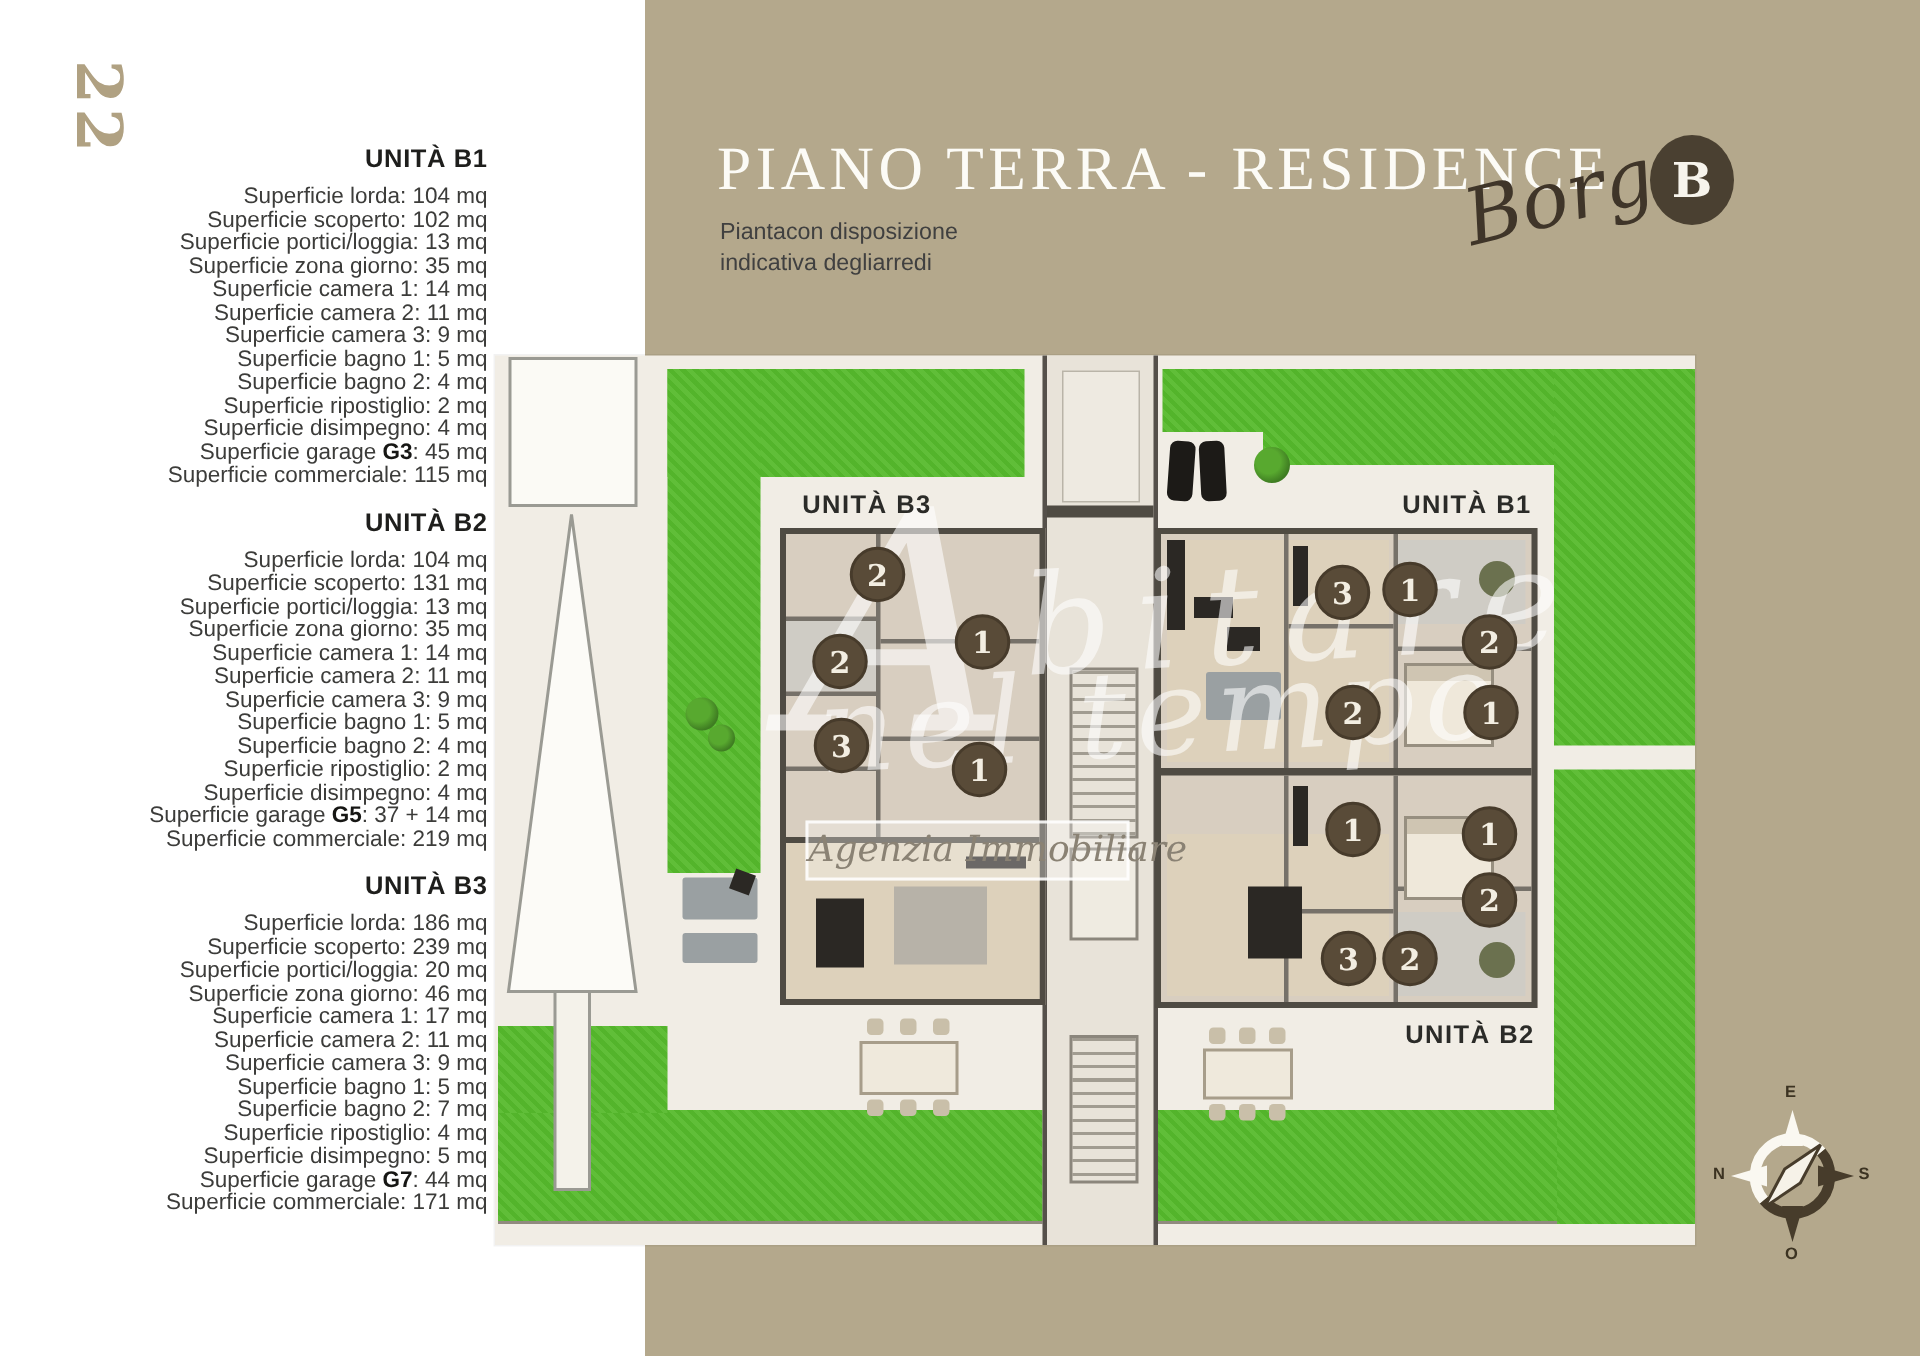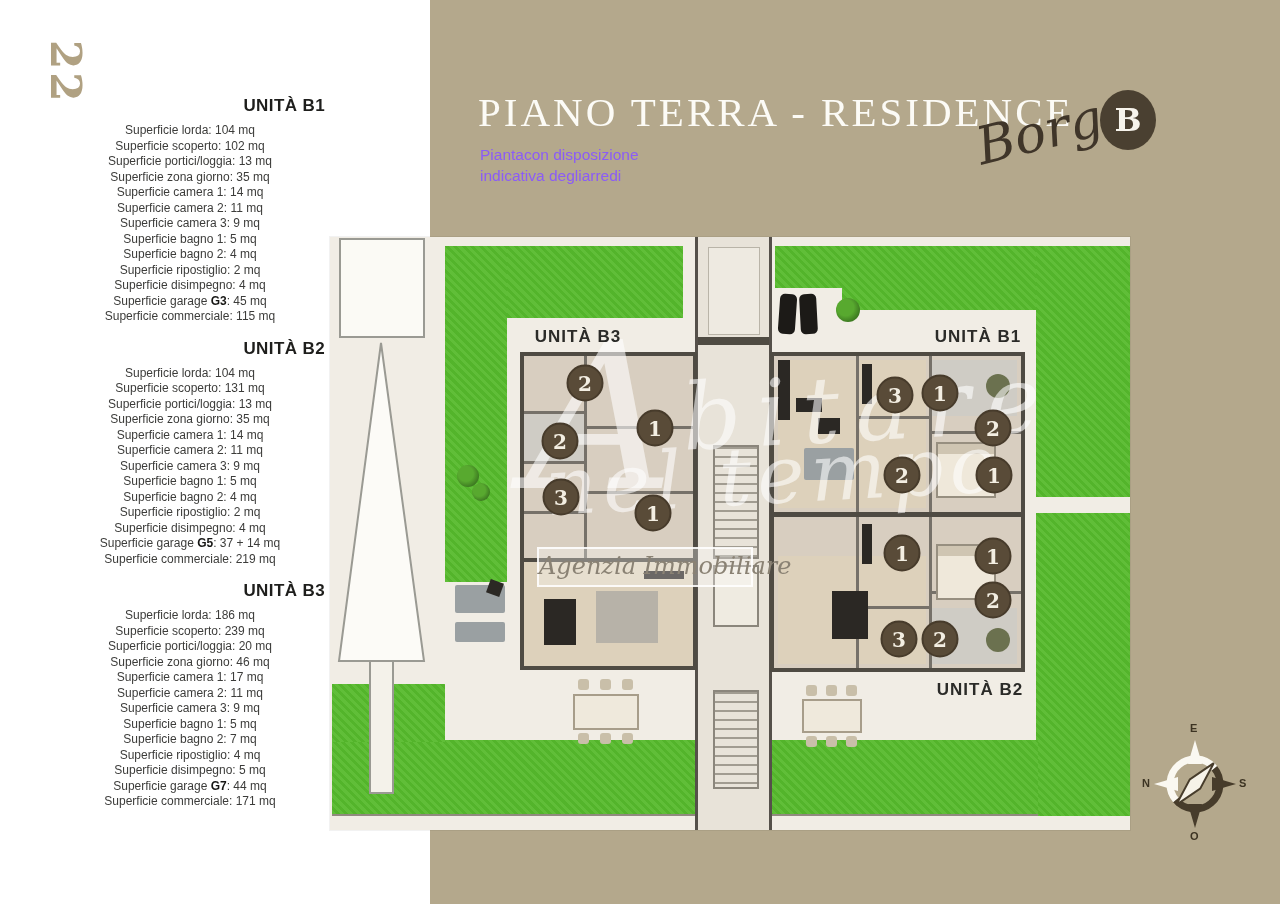--- a/index.html
+++ b/index.html
@@ -11,27 +11,27 @@
 
   
   .page-number{position:absolute;left:30px;top:40px;width:60px;height:60px;
     font-family:"DejaVu Serif",serif;font-weight:bold;font-size:42px;color:var(--page-number);
     transform:rotate(90deg);letter-spacing:3px;z-index:3;}
 
   
   .spec-col{position:absolute;left:55px;top:96px;width:270px;text-align:right;z-index:3;}
   .unit-spec-heading{font-size:17px;font-weight:bold;color:var(--spec-heading);letter-spacing:.4px;margin:14px 0 7px;}
   .unit-spec-block:first-child .unit-spec-heading{margin-top:0;}
-  .spec-line{font-size:12px;line-height:15.5px;color:var(--spec-text);text-align:center;}
+  .spec-line{font-size:15px;line-height:15.5px;color:var(--spec-text);}
   .spec-line b{color:#161614;}
 
   
   .title{position:absolute;left:478px;top:88px;font-family:"Liberation Serif",serif;font-weight:400;
     font-size:41px;color:var(--title);letter-spacing:3px;z-index:2;white-space:nowrap;}
-  .subtitle{position:absolute;left:480px;top:144px;font-size:15.5px;line-height:21px;color:#8b5cf6;z-index:2;}
+  .subtitle{position:absolute;left:480px;top:144px;font-size:15.5px;line-height:21px;color:#404040;z-index:2;}
   .brand-script{position:absolute;left:975px;top:98px;font-family:"DejaVu Serif",serif;font-style:italic;
     font-size:52px;color:#3f3529;transform:rotate(-14deg);z-index:2;}
   .brand-badge{position:absolute;left:1100px;top:90px;width:56px;height:60px;border-radius:50%;
     background:var(--accent-dark);color:#f7f4ec;font-family:"DejaVu Serif",serif;font-weight:bold;font-size:32px;
     display:flex;align-items:center;justify-content:center;z-index:2;}
 
   
   .plan{position:absolute;left:330px;top:237px;width:800px;height:593px;background:var(--plan-bg);
     z-index:1;box-shadow:0 0 0 1px rgba(0,0,0,.05);}
   .grass{position:absolute;background:var(--grass);

